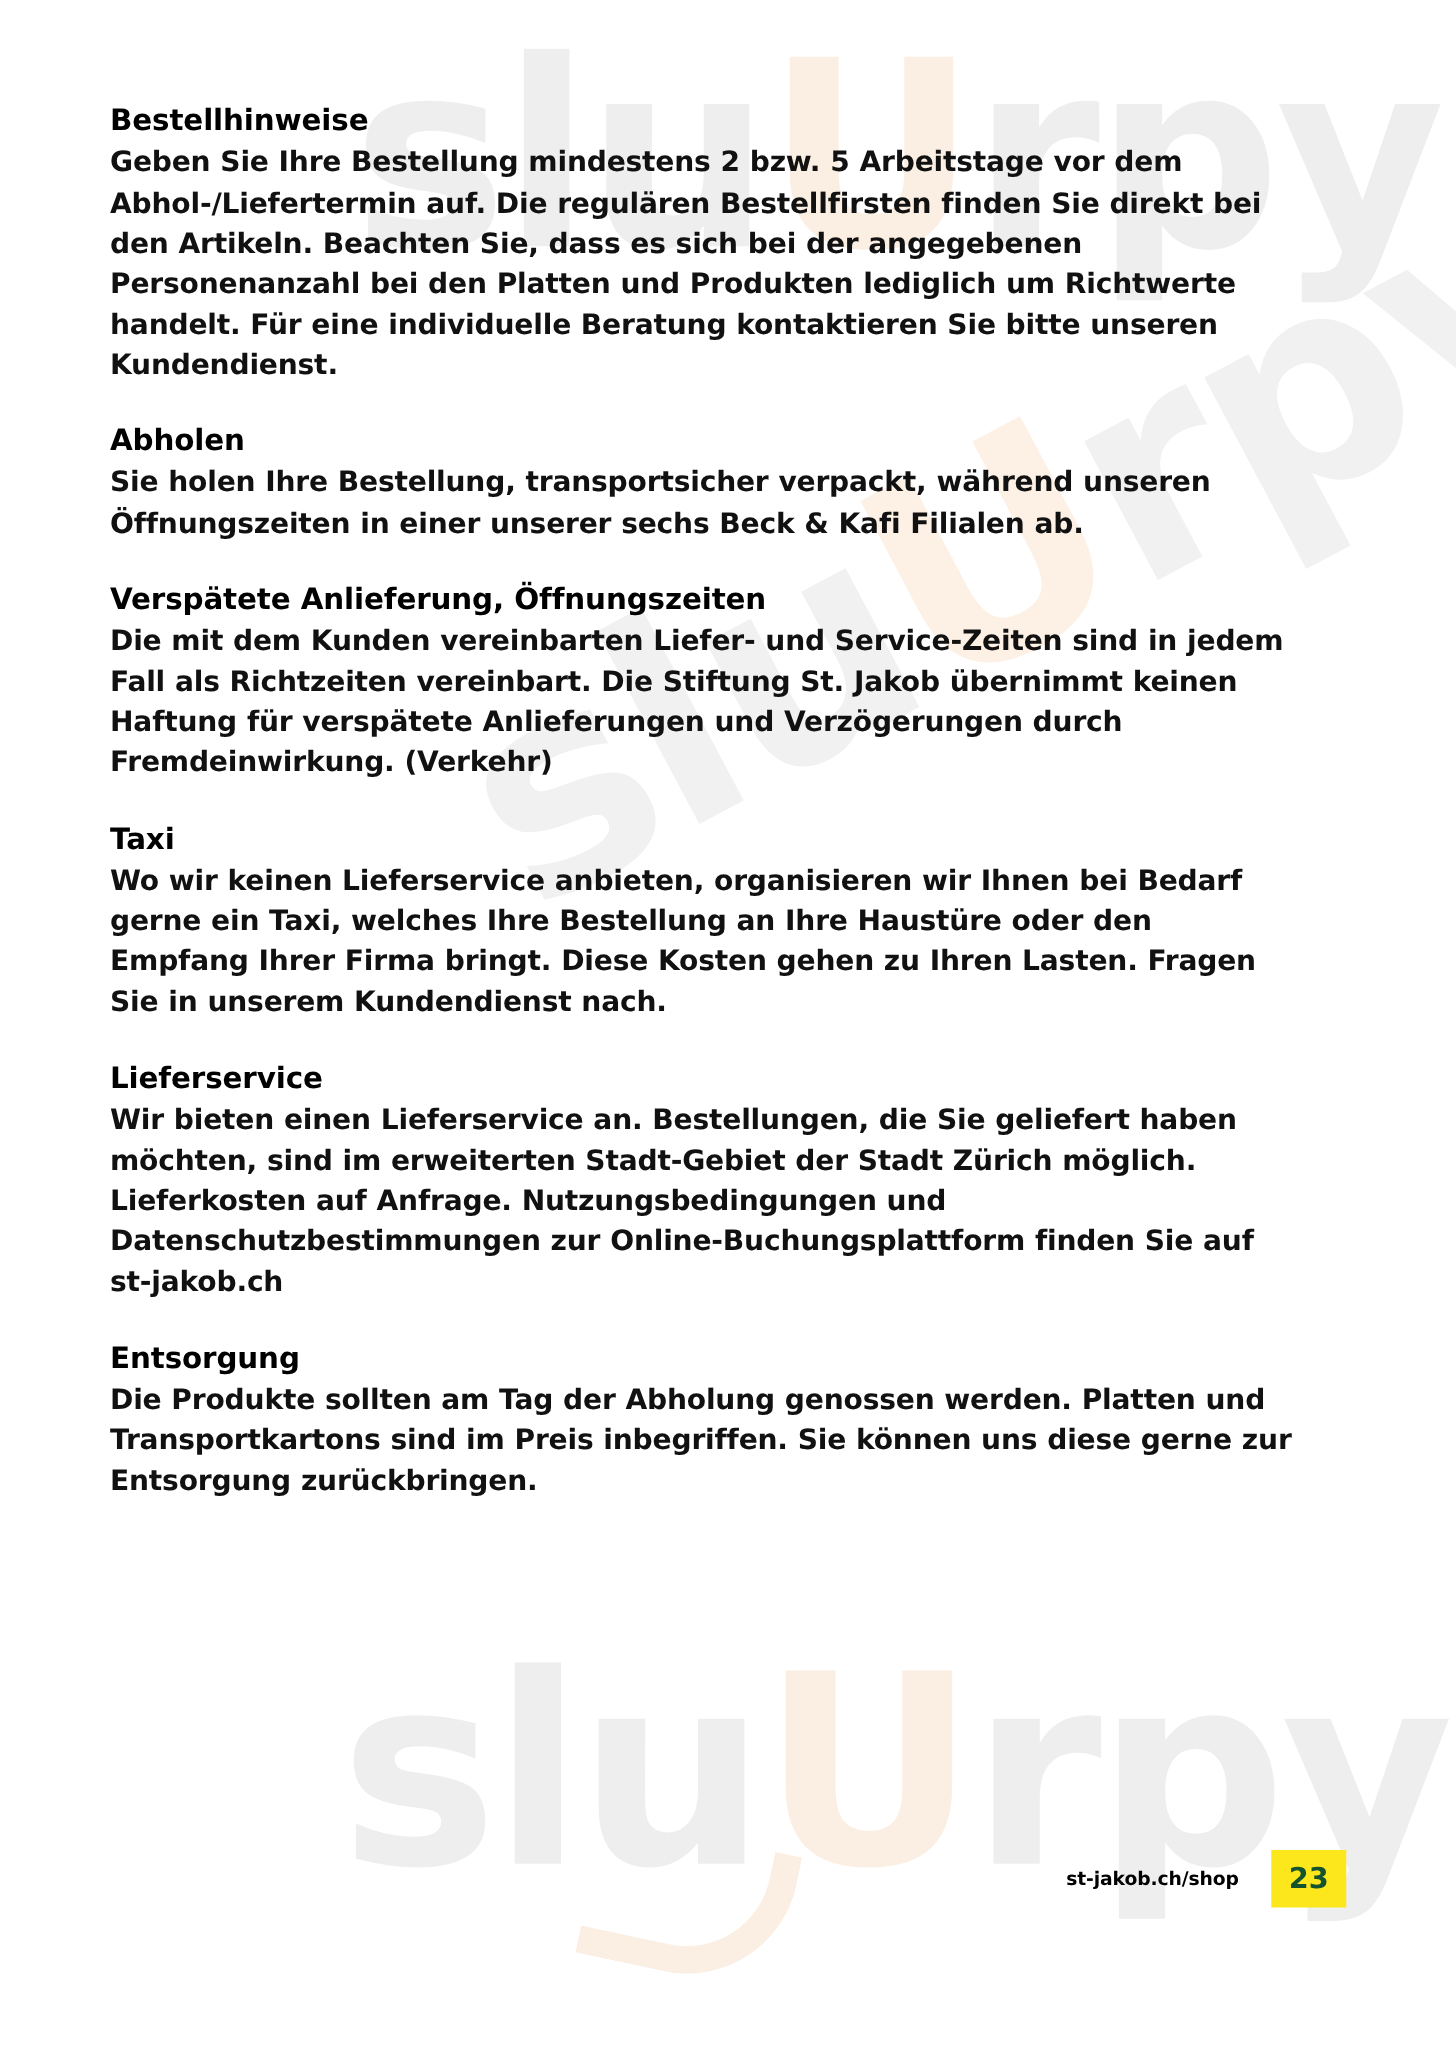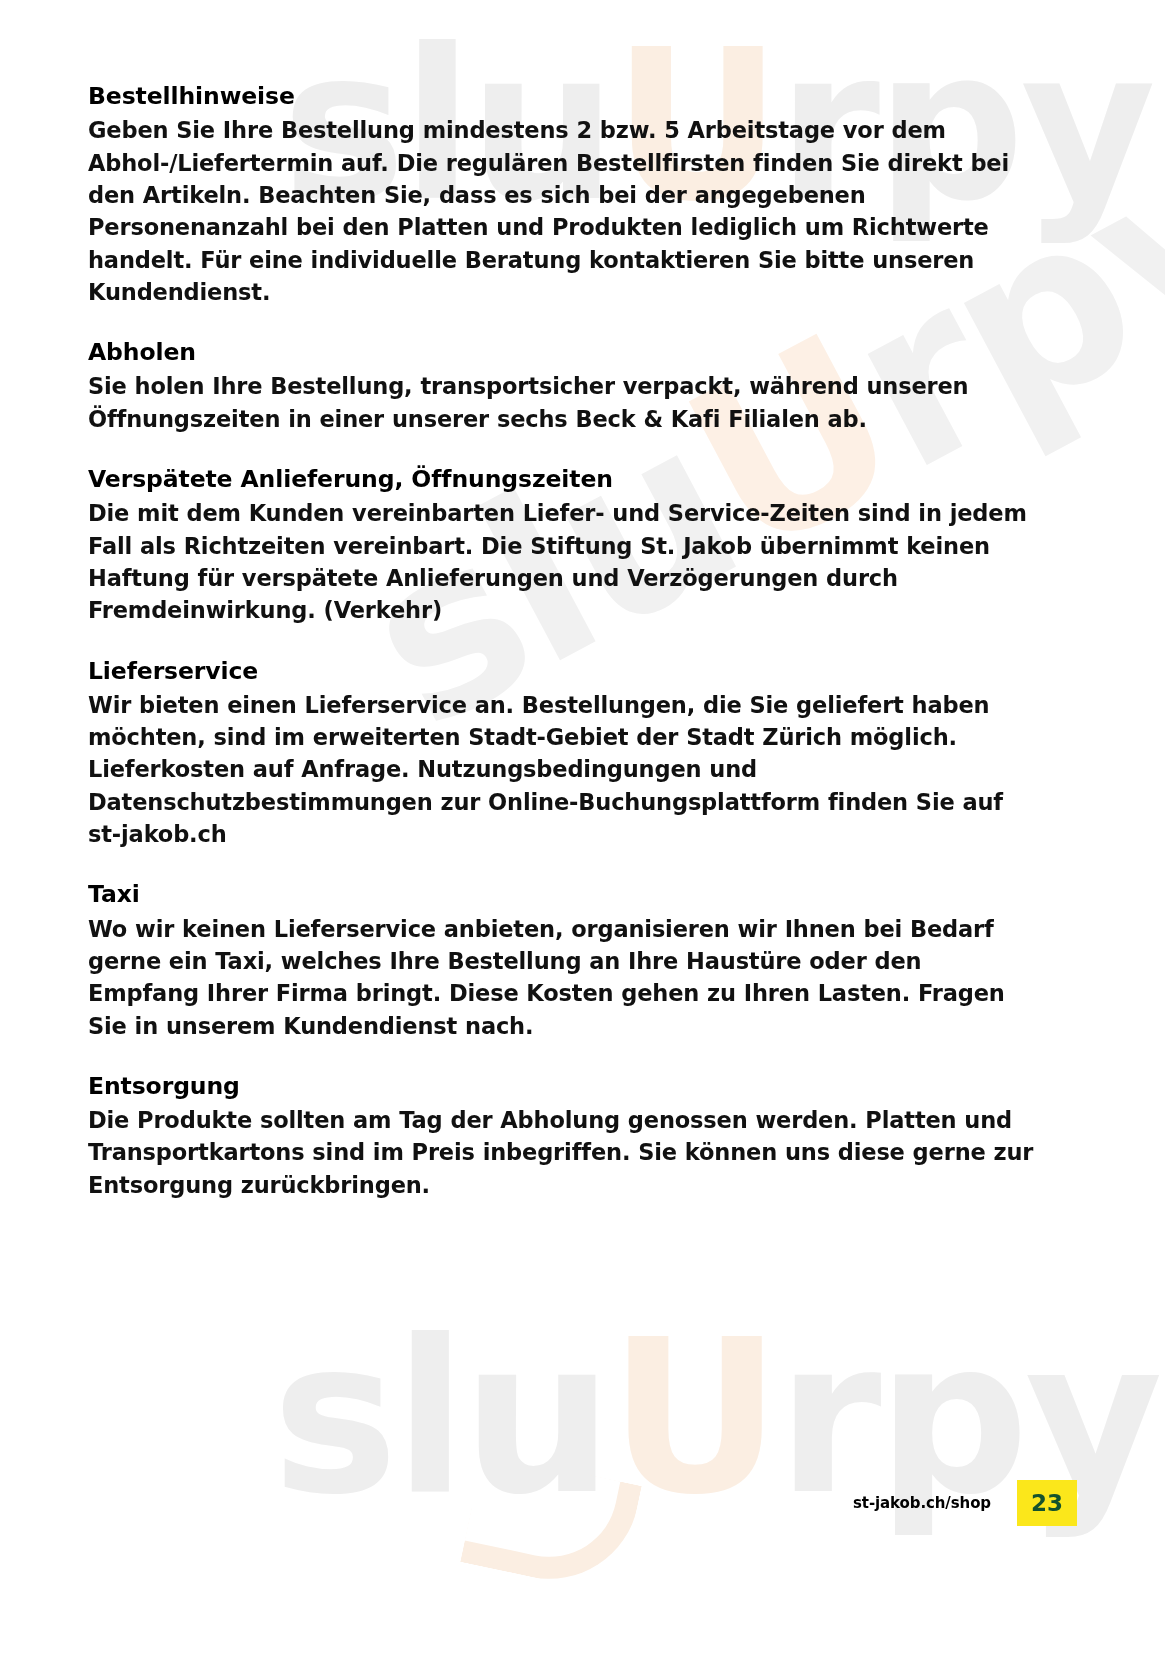--- a/index.html
+++ b/index.html
@@ -155,27 +155,27 @@
       <h2 class="heading">Abholen</h2>
       <p class="body">Sie holen Ihre Bestellung, transportsicher verpackt, während unseren Öffnungszeiten in einer unserer sechs Beck &amp; Kafi Filialen ab.</p>
     </section>
 
     <section class="section">
       <h2 class="heading">Verspätete Anlieferung, Öffnungszeiten</h2>
       <p class="body">Die mit dem Kunden vereinbarten Liefer- und Service-Zeiten sind in jedem Fall als Richtzeiten vereinbart. Die Stiftung St. Jakob übernimmt keinen Haftung für verspätete Anlieferungen und Verzögerungen durch Fremdeinwirkung. (Verkehr)</p>
     </section>
 
     <section class="section">
-      <h2 class="heading">Lieferservice</h2>
-      <p class="body">Wir bieten einen Lieferservice an. Bestellungen, die Sie geliefert haben möchten, sind im erweiterten Stadt-Gebiet der Stadt Zürich möglich. Lieferkosten auf Anfrage. Nutzungsbedingungen und Datenschutzbestimmungen zur Online-Buchungsplattform finden Sie auf st-jakob.ch</p>
+      <h2 class="heading">Taxi</h2>
+      <p class="body">Wo wir keinen Lieferservice anbieten, organisieren wir Ihnen bei Bedarf gerne ein Taxi, welches Ihre Bestellung an Ihre Haustüre oder den Empfang Ihrer Firma bringt. Diese Kosten gehen zu Ihren Lasten. Fragen Sie in unserem Kundendienst nach.</p>
     </section>
 
     <section class="section">
-      <h2 class="heading">Taxi</h2>
-      <p class="body">Wo wir keinen Lieferservice anbieten, organisieren wir Ihnen bei Bedarf gerne ein Taxi, welches Ihre Bestellung an Ihre Haustüre oder den Empfang Ihrer Firma bringt. Diese Kosten gehen zu Ihren Lasten. Fragen Sie in unserem Kundendienst nach.</p>
+      <h2 class="heading">Lieferservice</h2>
+      <p class="body">Wir bieten einen Lieferservice an. Bestellungen, die Sie geliefert haben möchten, sind im erweiterten Stadt-Gebiet der Stadt Zürich möglich. Lieferkosten auf Anfrage. Nutzungsbedingungen und Datenschutzbestimmungen zur Online-Buchungsplattform finden Sie auf st-jakob.ch</p>
     </section>
 
 
     <section class="section">
       <h2 class="heading">Entsorgung</h2>
       <p class="body">Die Produkte sollten am Tag der Abholung genossen werden. Platten und Transportkartons sind im Preis inbegriffen. Sie können uns diese gerne zur Entsorgung zurückbringen.</p>
     </section>
 
   </main>
 

